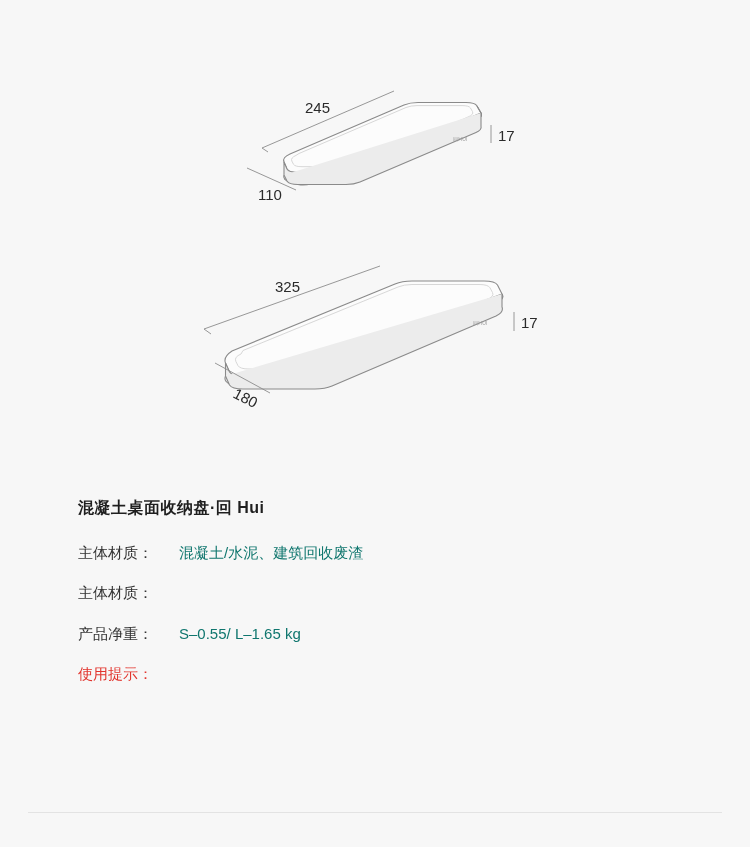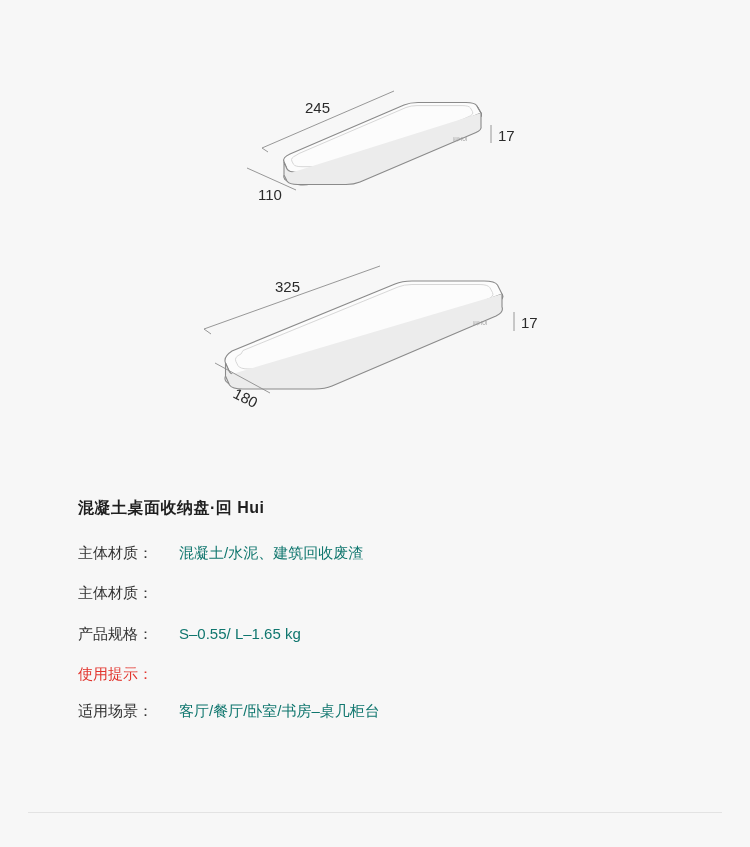--- a/index.html
+++ b/index.html
@@ -175,28 +175,24 @@
     <div class="spec-row">
       <span class="k">主体材质：</span>
       <span class="v">混凝土/水泥、建筑回收废渣</span>
     </div>
 
     <div class="spec-row">
       <span class="k">主体材质：</span>
     </div>
 
     <div class="spec-row">
-      <span class="k">产品规格：</span>
+      <span class="k">产品净重：</span>
       <span class="v">S–0.55/ L–1.65 kg</span>
     </div>
 
     <div class="spec-row warn">
       <span class="k">使用提示：</span>
     </div>
 
-    <div class="spec-row">
-      <span class="k">适用场景：</span>
-      <span class="v">客厅/餐厅/卧室/书房–桌几柜台</span>
-    </div>
   </div>
 
   <div class="divider"></div>
 </div>
 
 </body></html>

